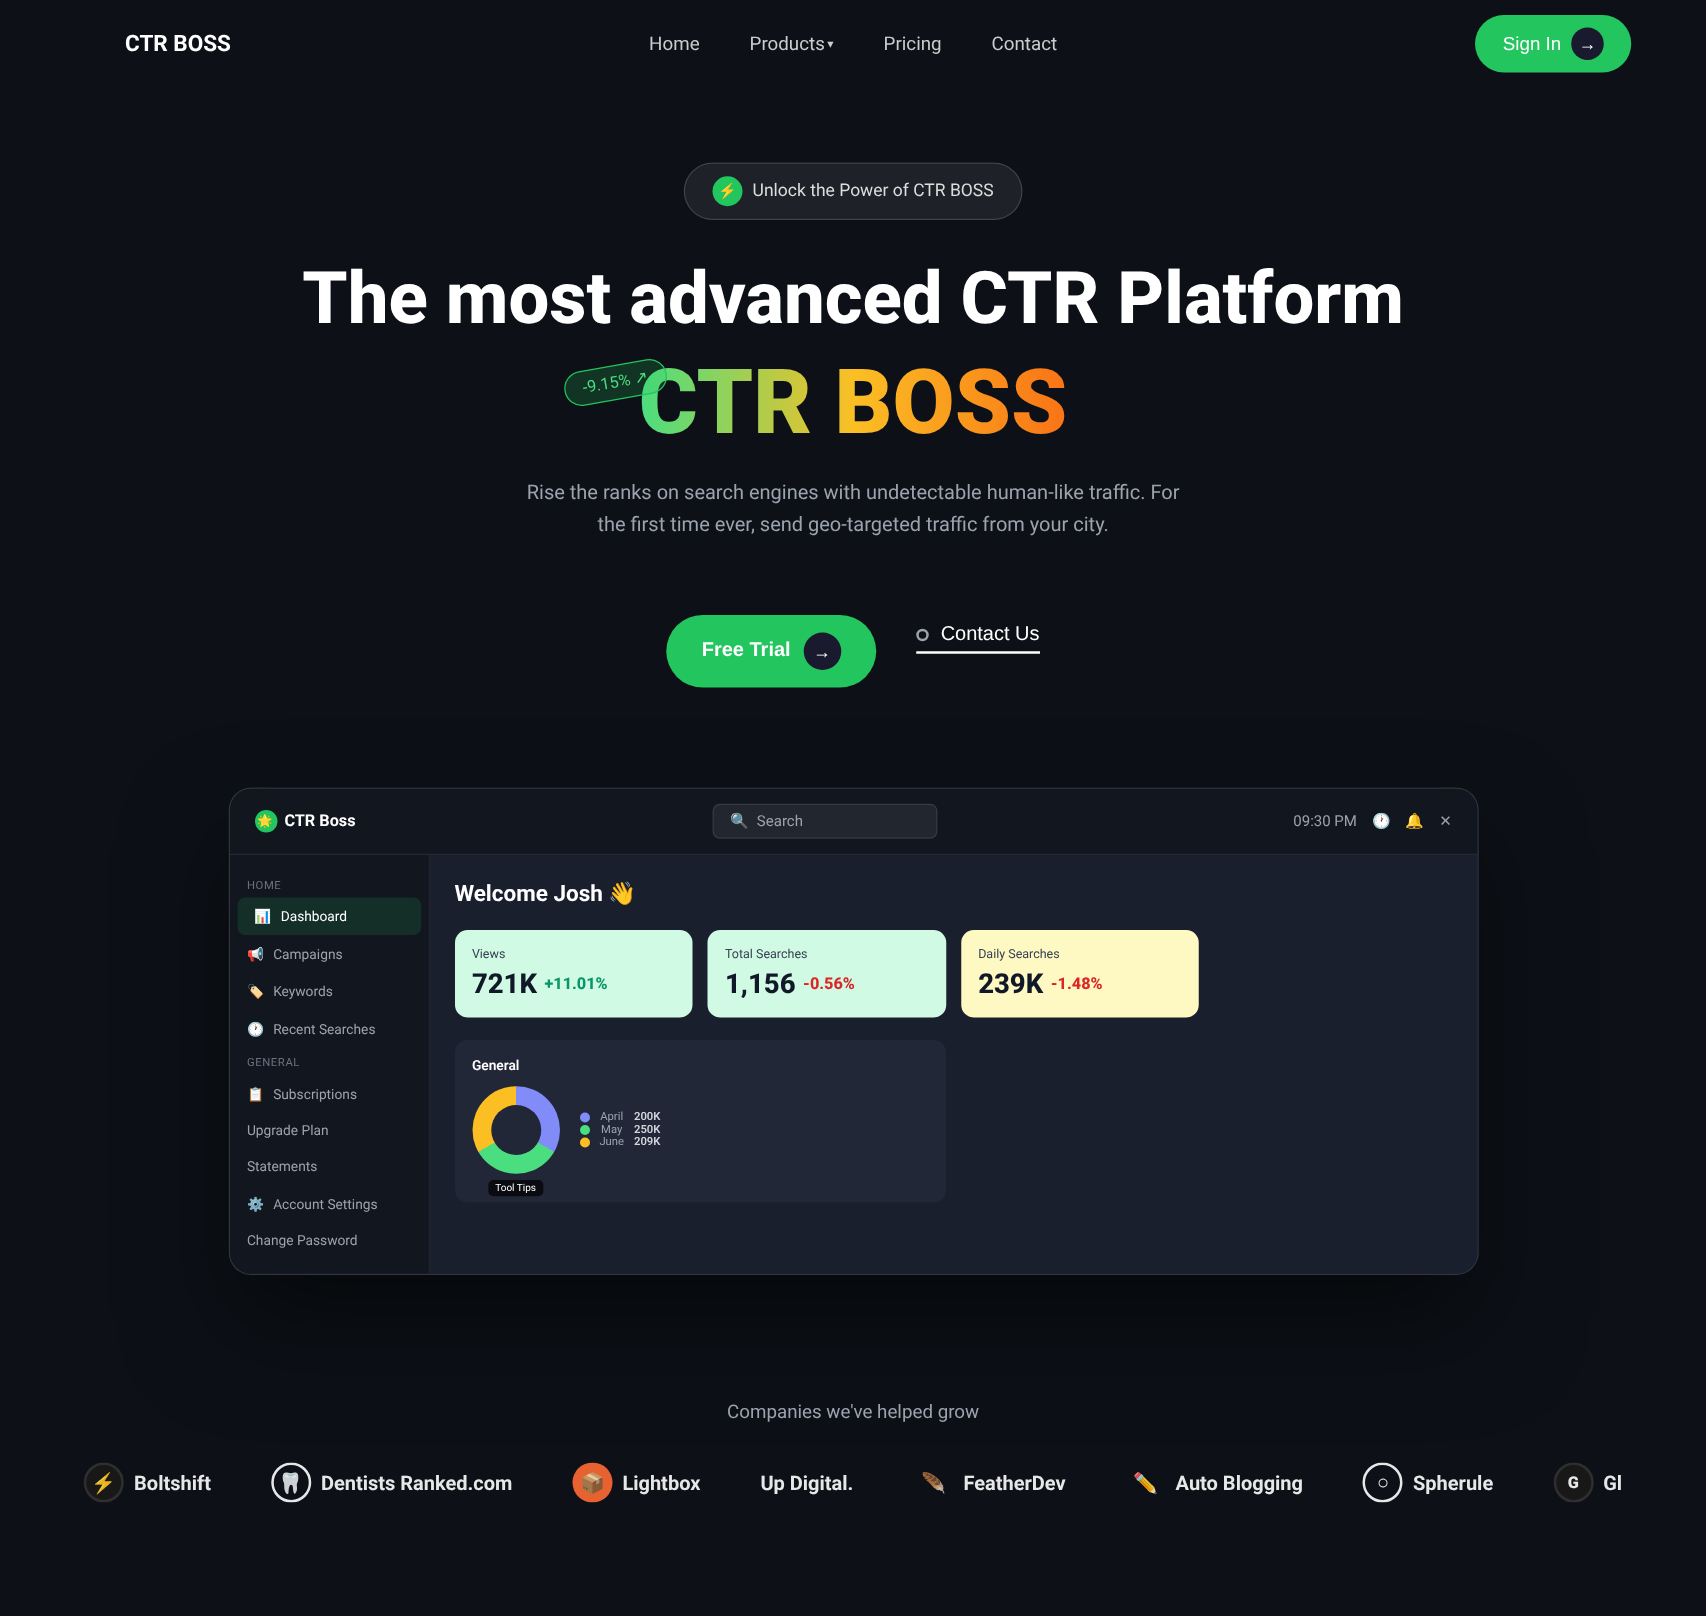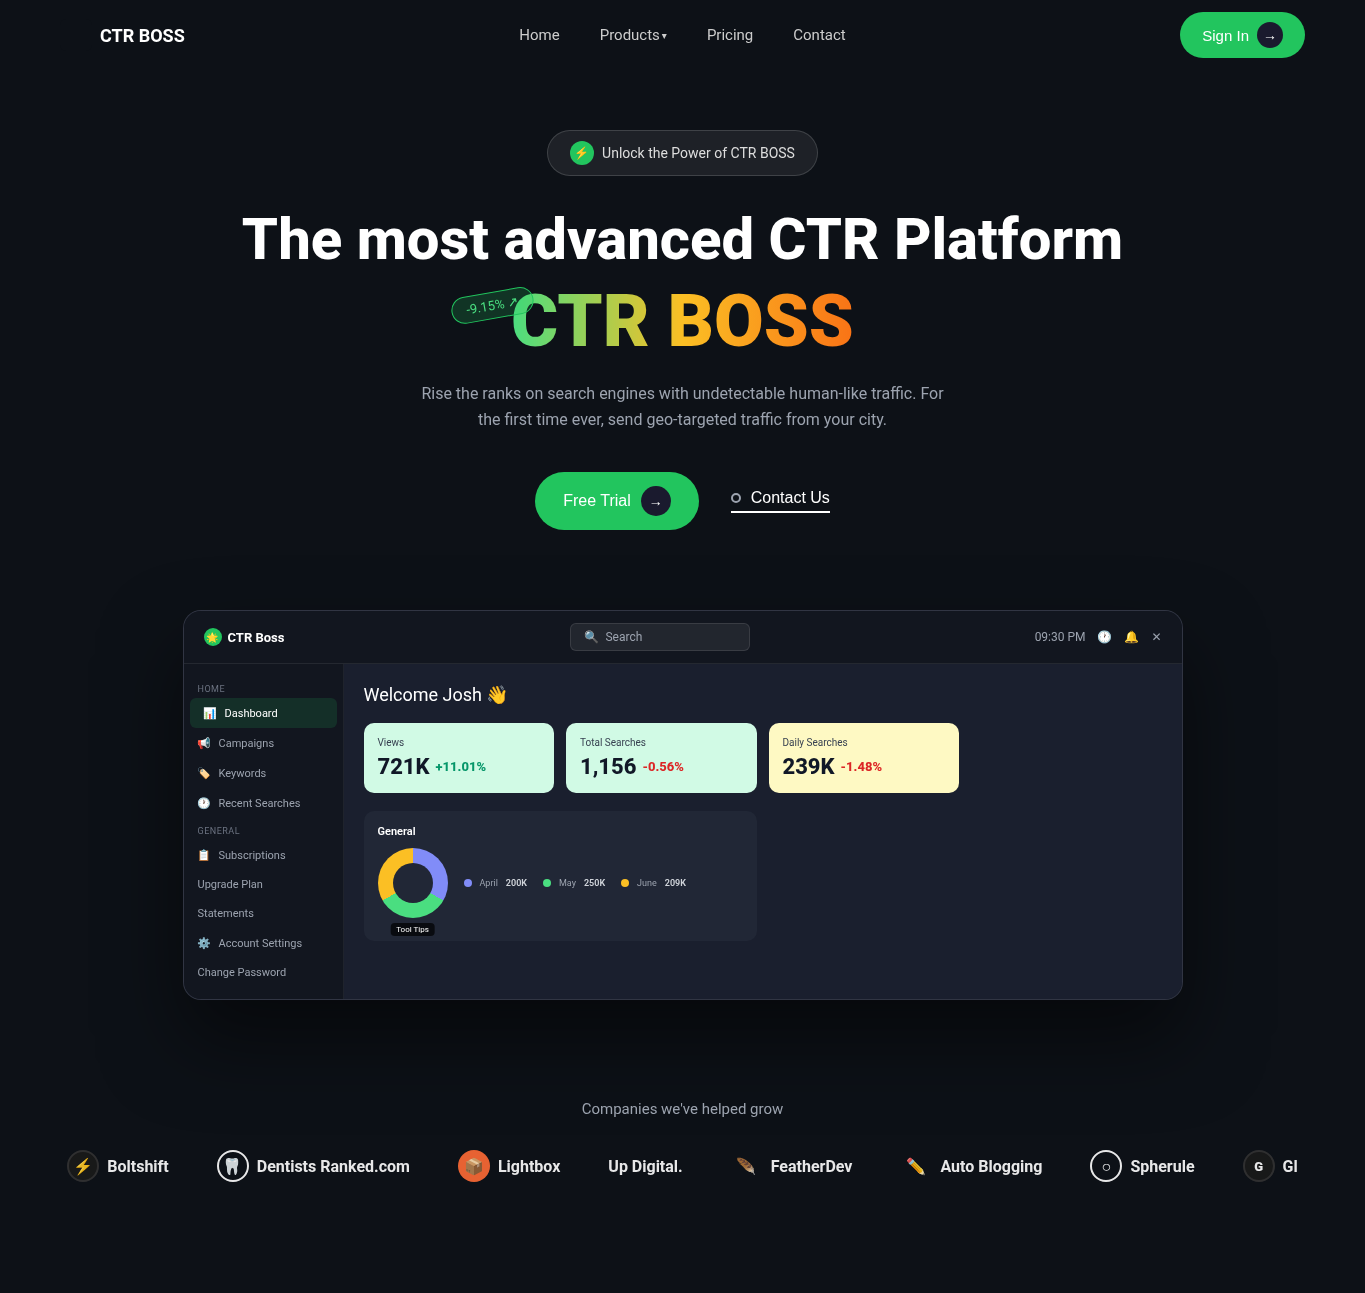--- a/index.html
+++ b/index.html
@@ -153,21 +153,22 @@
       background: #22c55e;
       color: #fff;
       border: none;
       border-radius: 50px;
       padding: 14px 28px;
       font-size: 16px;
       cursor: pointer;
       display: flex;
       align-items: center;
       gap: 10px;
-      font-weight: 400;
+      font-weight: 700;
+      margin-top: 20px;
     }
     .free-trial-btn .arrow-dark {
       background: #1a1a2e;
       border-radius: 50%;
       width: 30px;
       height: 30px;
       display: flex;
       align-items: center;
       justify-content: center;
       font-size: 14px;
@@ -286,21 +287,21 @@
       justify-content: center;
       font-size: 11px;
     }
     .dash-main {
       flex: 1;
       padding: 20px;
       background: #1a1f2e;
     }
     .dash-welcome {
       font-size: 18px;
-      font-weight: 400;
+      font-weight: 700;
       color: #fff;
       margin-bottom: 18px;
     }
     .stats-grid {
       display: grid;
       grid-template-columns: repeat(4, 1fr);
       gap: 12px;
       margin-bottom: 18px;
     }
     .stat-card {
@@ -390,22 +391,22 @@
       background: rgba(0,0,0,0.7);
       border-radius: 4px;
       padding: 2px 6px;
       font-size: 8px;
       color: #fff;
       white-space: nowrap;
       z-index: 2;
     }
     .donut-legend {
       display: flex;
-      flex-direction: row;
-      gap: 16px;
+      flex-direction: column;
+      gap: 0;
     }
     .legend-item {
       display: flex;
       align-items: center;
       justify-content: space-between;
       gap: 8px;
       font-size: 9px;
       color: #9ca3af;
     }
     .legend-dot {

